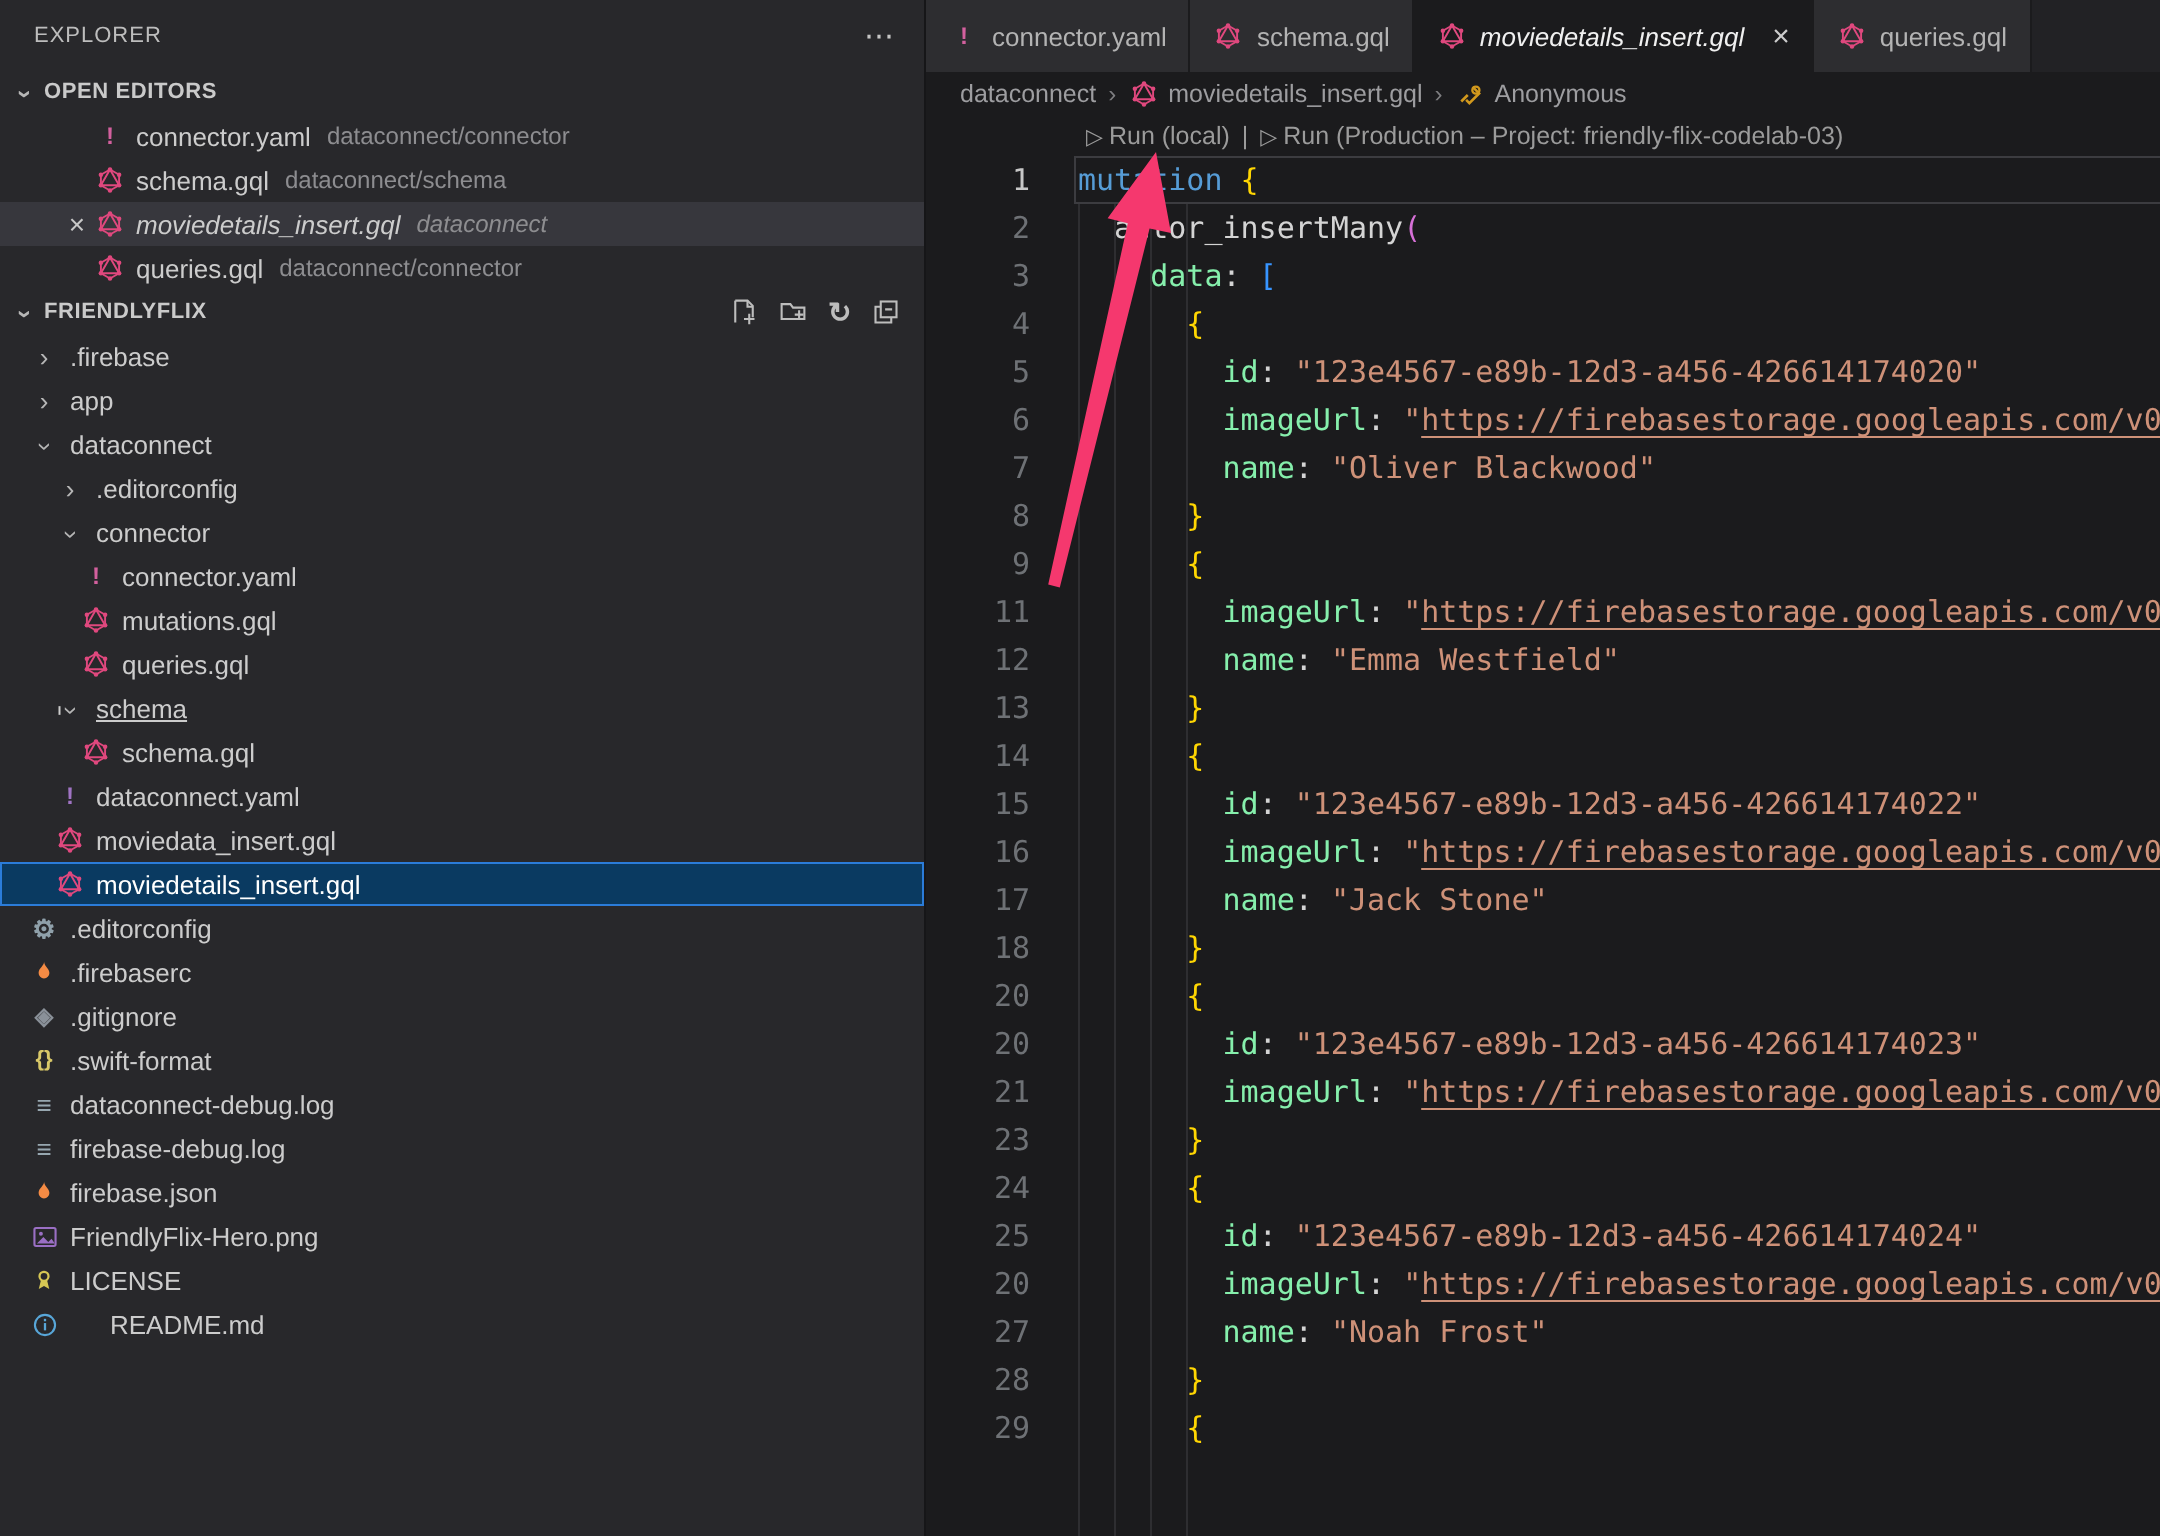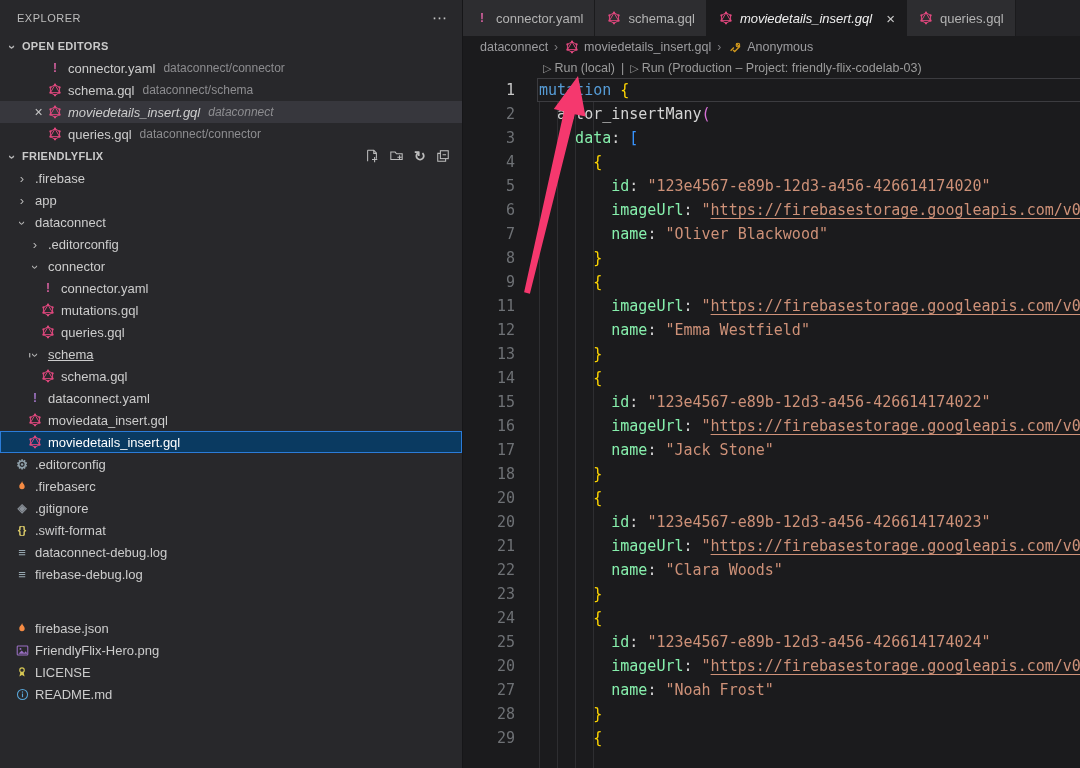--- a/index.html
+++ b/index.html
@@ -328,21 +328,21 @@
             <span style="color:#97a7b0;font-size:13px">≡</span>
           </span>
           <span class="name">dataconnect-debug.log</span>
         </div>
         <div class="row" style="padding-left: 14px;">
           <span class="fi">
             <span style="color:#97a7b0;font-size:13px">≡</span>
           </span>
           <span class="name">firebase-debug.log</span>
         </div>
-        <div class="row" style="padding-left: 14px; margin-top: 32px;">
+        <div class="row" style="padding-left: 14px;">
           <span class="fi">
             <svg width="12" height="14" viewBox="0 0 16 16">
               <path fill="#f58b44" d="M8 1c.4 2.8-3.6 4.2-3.6 7.7a3.6 3.6 0 0 0 7.2 0C11.6 5.6 8.3 4.6 8 1z"></path>
             </svg>
           </span>
           <span class="name">firebase.json</span>
         </div>
         <div class="row" style="padding-left: 14px;">
           <span class="fi">
             <svg width="13" height="13" viewBox="0 0 16 16">
@@ -355,21 +355,21 @@
         </div>
         <div class="row" style="padding-left: 14px;">
           <span class="fi">
             <svg width="12" height="14" viewBox="0 0 16 16">
               <circle cx="8" cy="5.5" r="3" fill="none" stroke="#d6c754" stroke-width="1.5"></circle>
               <path d="M6 8l-1.5 6 3.5-2 3.5 2L10 8" fill="#d6c754"></path>
             </svg>
           </span>
           <span class="name">LICENSE</span>
         </div>
-        <div class="row" style="padding-left: 14px;">
+        <div class="row" style="padding-left: 14px; gap: 20px;">
           <span class="fi">
             <svg width="13" height="13" viewBox="0 0 16 16">
               <circle cx="8" cy="8" r="6.2" fill="none" stroke="#58a6d8" stroke-width="1.3"></circle>
               <rect x="7.3" y="6.8" width="1.4" height="4.5" fill="#58a6d8"></rect>
               <rect x="7.3" y="4.2" width="1.4" height="1.5" fill="#58a6d8"></rect>
             </svg>
           </span>
           <span class="name">README.md</span>
         </div>
       </div>
@@ -564,24 +564,20 @@
           </div>
           <div class="cline">
             <span class="ln">20</span>
             <span class="ctext"><span class="tk-fld">        id</span><span class="tk-pun">: </span><span class="tk-str">"123e4567-e89b-12d3-a456-426614174023"</span></span>
           </div>
           <div class="cline">
             <span class="ln">21</span>
             <span class="ctext"><span class="tk-fld">        imageUrl</span><span class="tk-pun">: </span><span class="tk-str">"</span><span class="tk-url">https://firebasestorage.googleapis.com/v0/b</span></span>
           </div>
           <div class="cline">
-            <span class="ln">22</span>
-            <span class="ctext"><span class="tk-fld">        name</span><span class="tk-pun">: </span><span class="tk-str">"Clara Woods"</span></span>
-          </div>
-          <div class="cline">
             <span class="ln">23</span>
             <span class="ctext"><span class="tk-b1">      }</span></span>
           </div>
           <div class="cline">
             <span class="ln">24</span>
             <span class="ctext"><span class="tk-b1">      {</span></span>
           </div>
           <div class="cline">
             <span class="ln">25</span>
             <span class="ctext"><span class="tk-fld">        id</span><span class="tk-pun">: </span><span class="tk-str">"123e4567-e89b-12d3-a456-426614174024"</span></span>

